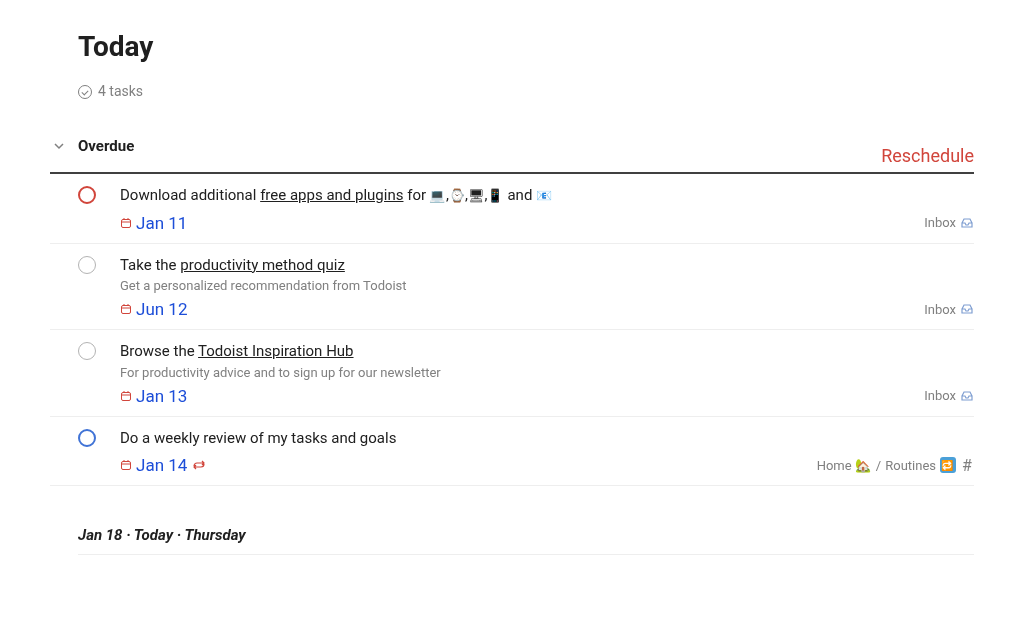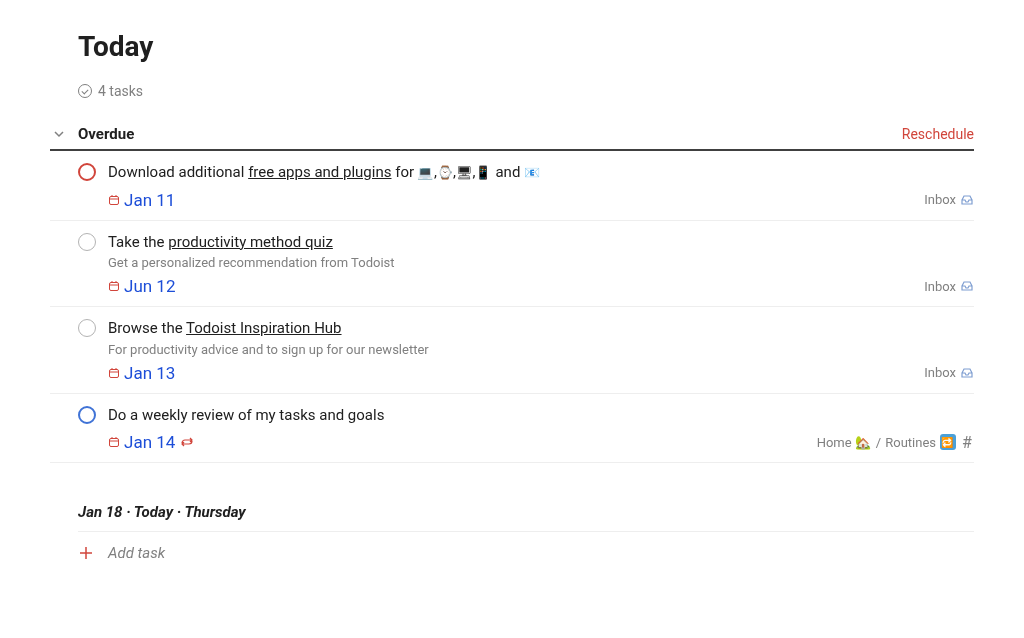--- a/index.html
+++ b/index.html
@@ -24,21 +24,21 @@
       margin-bottom: 20px;
     }
     .page-title {
       font-size: 28px;
       font-weight: 700;
       color: #202020;
       margin-bottom: 20px;
     }
     .task-count-row {
       display: flex;
-      align-items: center;
+      align-items: flex-end;
       gap: 6px;
       color: #808080;
       font-size: 14px;
     }
     .check-circle-icon {
       width: 14px;
       height: 14px;
       border: 1.2px solid #808080;
       border-radius: 50%;
       position: relative;
@@ -80,22 +80,23 @@
       width: 12px;
       height: 12px;
     }
     .section-title {
       font-weight: 700;
       font-size: 15px;
       color: #202020;
     }
     .reschedule {
       color: #d1453b;
-      font-size: 14px;
+      font-size: 18px;
       cursor: pointer;
+      margin-top: 20px;
     }
     .task-list {
       list-style: none;
     }
     .task-item {
       display: flex;
       align-items: flex-start;
       gap: 12px;
       padding: 10px 0 10px 28px;
       border-bottom: 1px solid #eee;
@@ -113,20 +114,21 @@
     }
     .checkbox-red {
       border: 2px solid #d1453b;
     }
     .checkbox-blue {
       border: 2px solid #4073d6;
     }
     .task-body {
       flex: 1;
       min-width: 0;
+      margin-left: 12px;
     }
     .task-title {
       font-size: 15px;
       color: #202020;
       line-height: 1.5;
     }
     .task-title .uline {
       text-decoration: underline;
     }
     .task-description {
@@ -395,24 +397,15 @@
             <span class="hash-icon">#</span>
           </div>
         </div>
       </div>
     </li>
 
   </ul>
 
   <div class="today-section">
     <div class="today-header">Jan 18 · Today · Thursday</div>
-    <div class="add-task-row">
-      <span class="plus-icon">
-        <svg viewBox="0 0 16 16" stroke="#d1453b" stroke-width="1.5">
-            <line x1="8" y1="2" x2="8" y2="14"></line>
-            <line x1="2" y1="8" x2="14" y2="8"></line>
-          </svg>
-      </span>
-      <span>Add task</span>
-    </div>
   </div>
 
 </div>
 
 </body></html>

